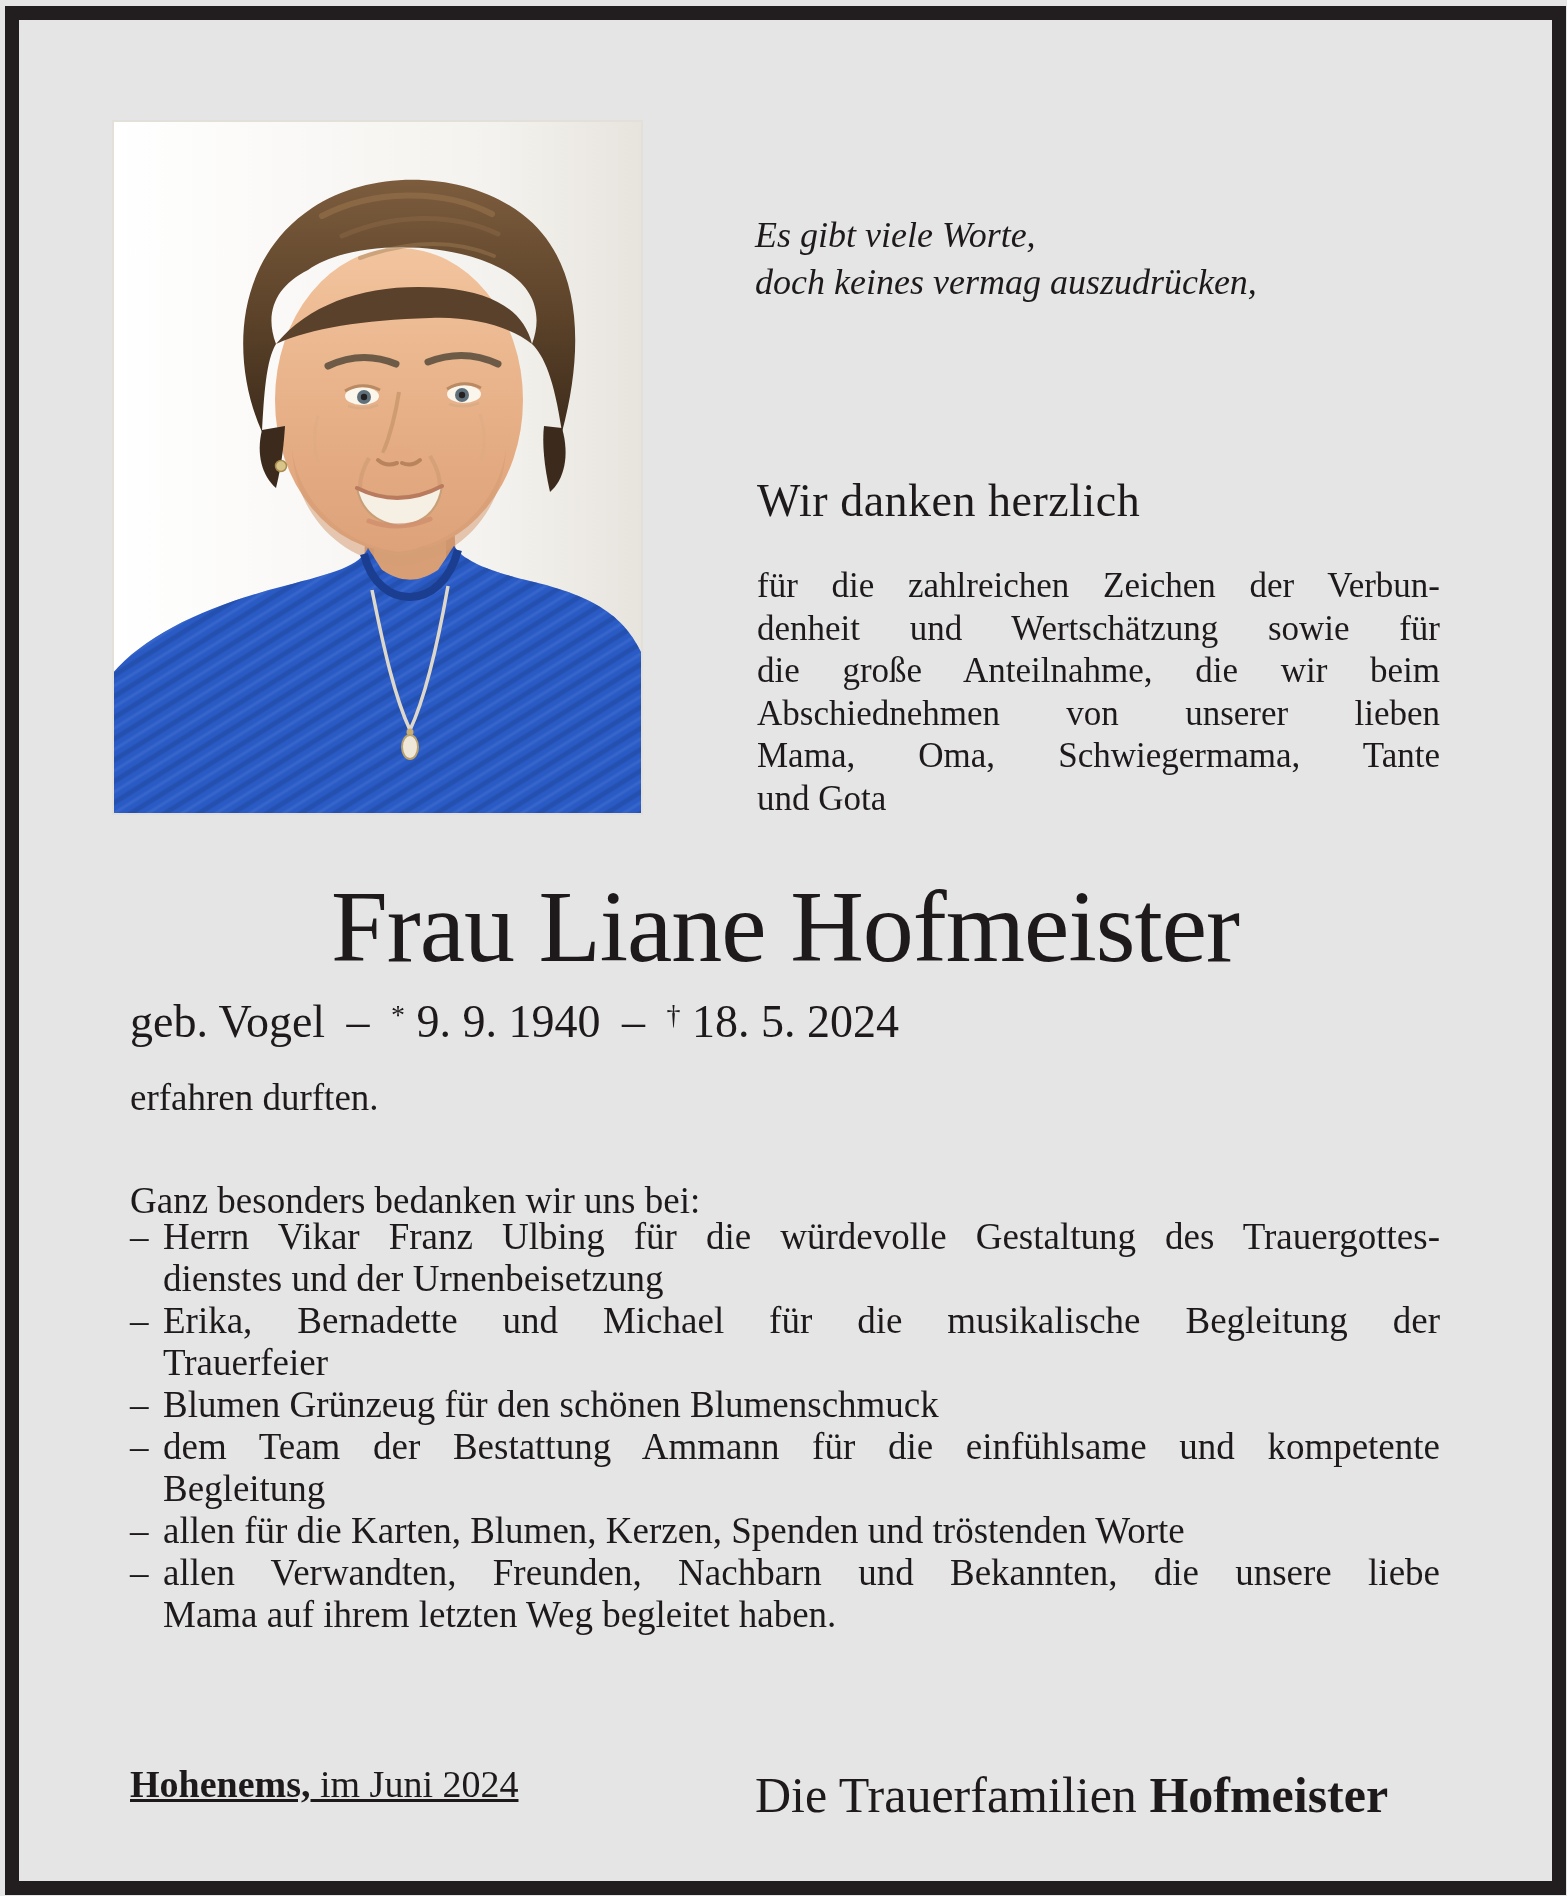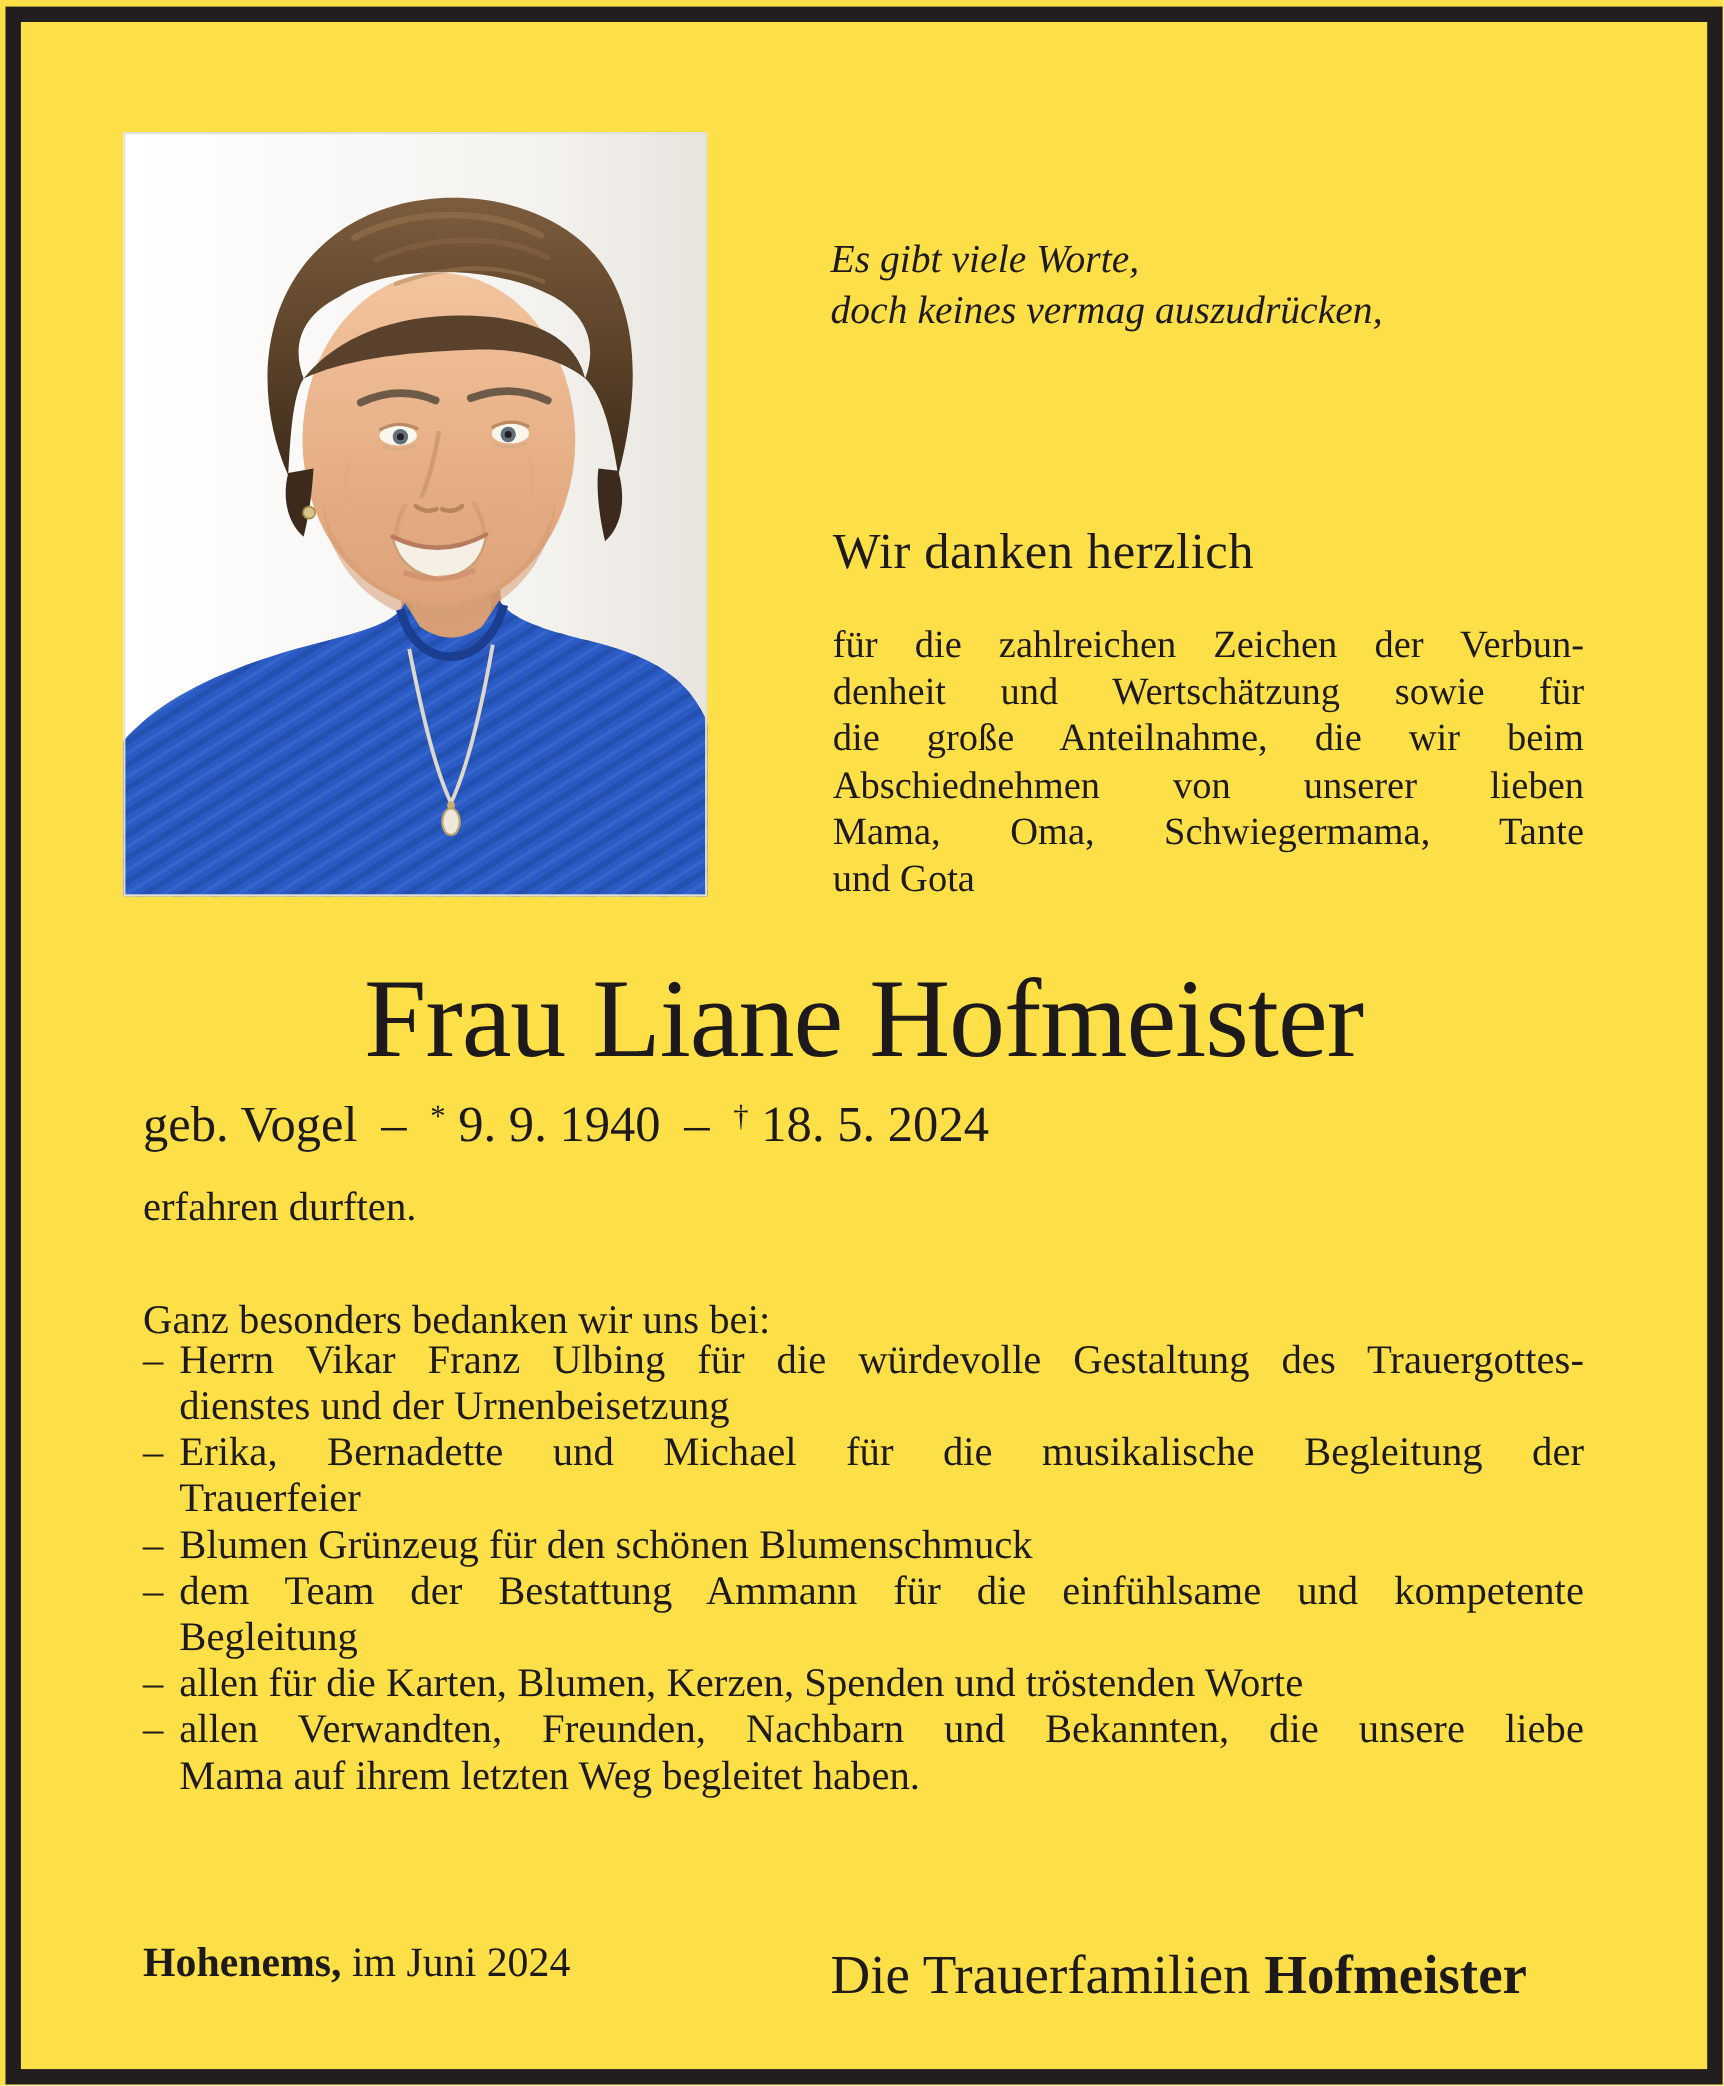--- a/index.html
+++ b/index.html
@@ -1,19 +1,19 @@
 <!DOCTYPE html>
 <html><head>
 <meta charset="utf-8">
 <style>
   html,body { margin:0; padding:0; background:#ffffff; }
   body { font-family:"Liberation Serif", serif; color:#1e1a1b; }
   .page {
     position:relative; width:1567px; height:1896px;
-    background:#fde047; overflow:hidden;
+    background:#e5e5e5; overflow:hidden;
   }
   .frame {
     position:absolute; left:5px; top:6px; right:1px; bottom:1px;
     border:14px solid #221e1f; pointer-events:none;
   }
   
   .photo {
     position:absolute; left:112px; top:120px; width:531px; height:695px;
   }
   .photo svg { display:block; width:100%; height:100%; }
@@ -45,21 +45,21 @@
   .subline .sym { font-size:28px; vertical-align:13px; }
   .subline .sp { display:inline-block; width:10px; }
   
   .erfahren { position:absolute; left:130px; top:1077px; font-size:37px; line-height:42px; }
   .intro    { position:absolute; left:130px; top:1162px; font-size:37px; line-height:42px;margin-top:18px; }
   .tlist    { position:absolute; left:130px; top:1216px; width:1310px; font-size:37px; line-height:42px; }
   .titem    { position:relative; padding-left:33px; }
   .bullet   { position:absolute; left:0; top:0; }
   .closing  { position:absolute; left:755px; top:1774px; font-size:50px; line-height:42px; }
   .closing b { font-weight:700; }
-  .dateline { position:absolute; left:130px; top:1763px; font-size:38px; line-height:42px; }
+  .dateline { position:absolute; left:130px; top:1763px; font-size:38px; line-height:42px;text-decoration:underline; }
   .dateline b { font-weight:700; }
 </style>
 </head>
 <body>
 
 <div class="page">
   <div class="frame"></div>
 
   <div class="photo">
     <svg viewBox="0 0 531 695" preserveAspectRatio="none">

